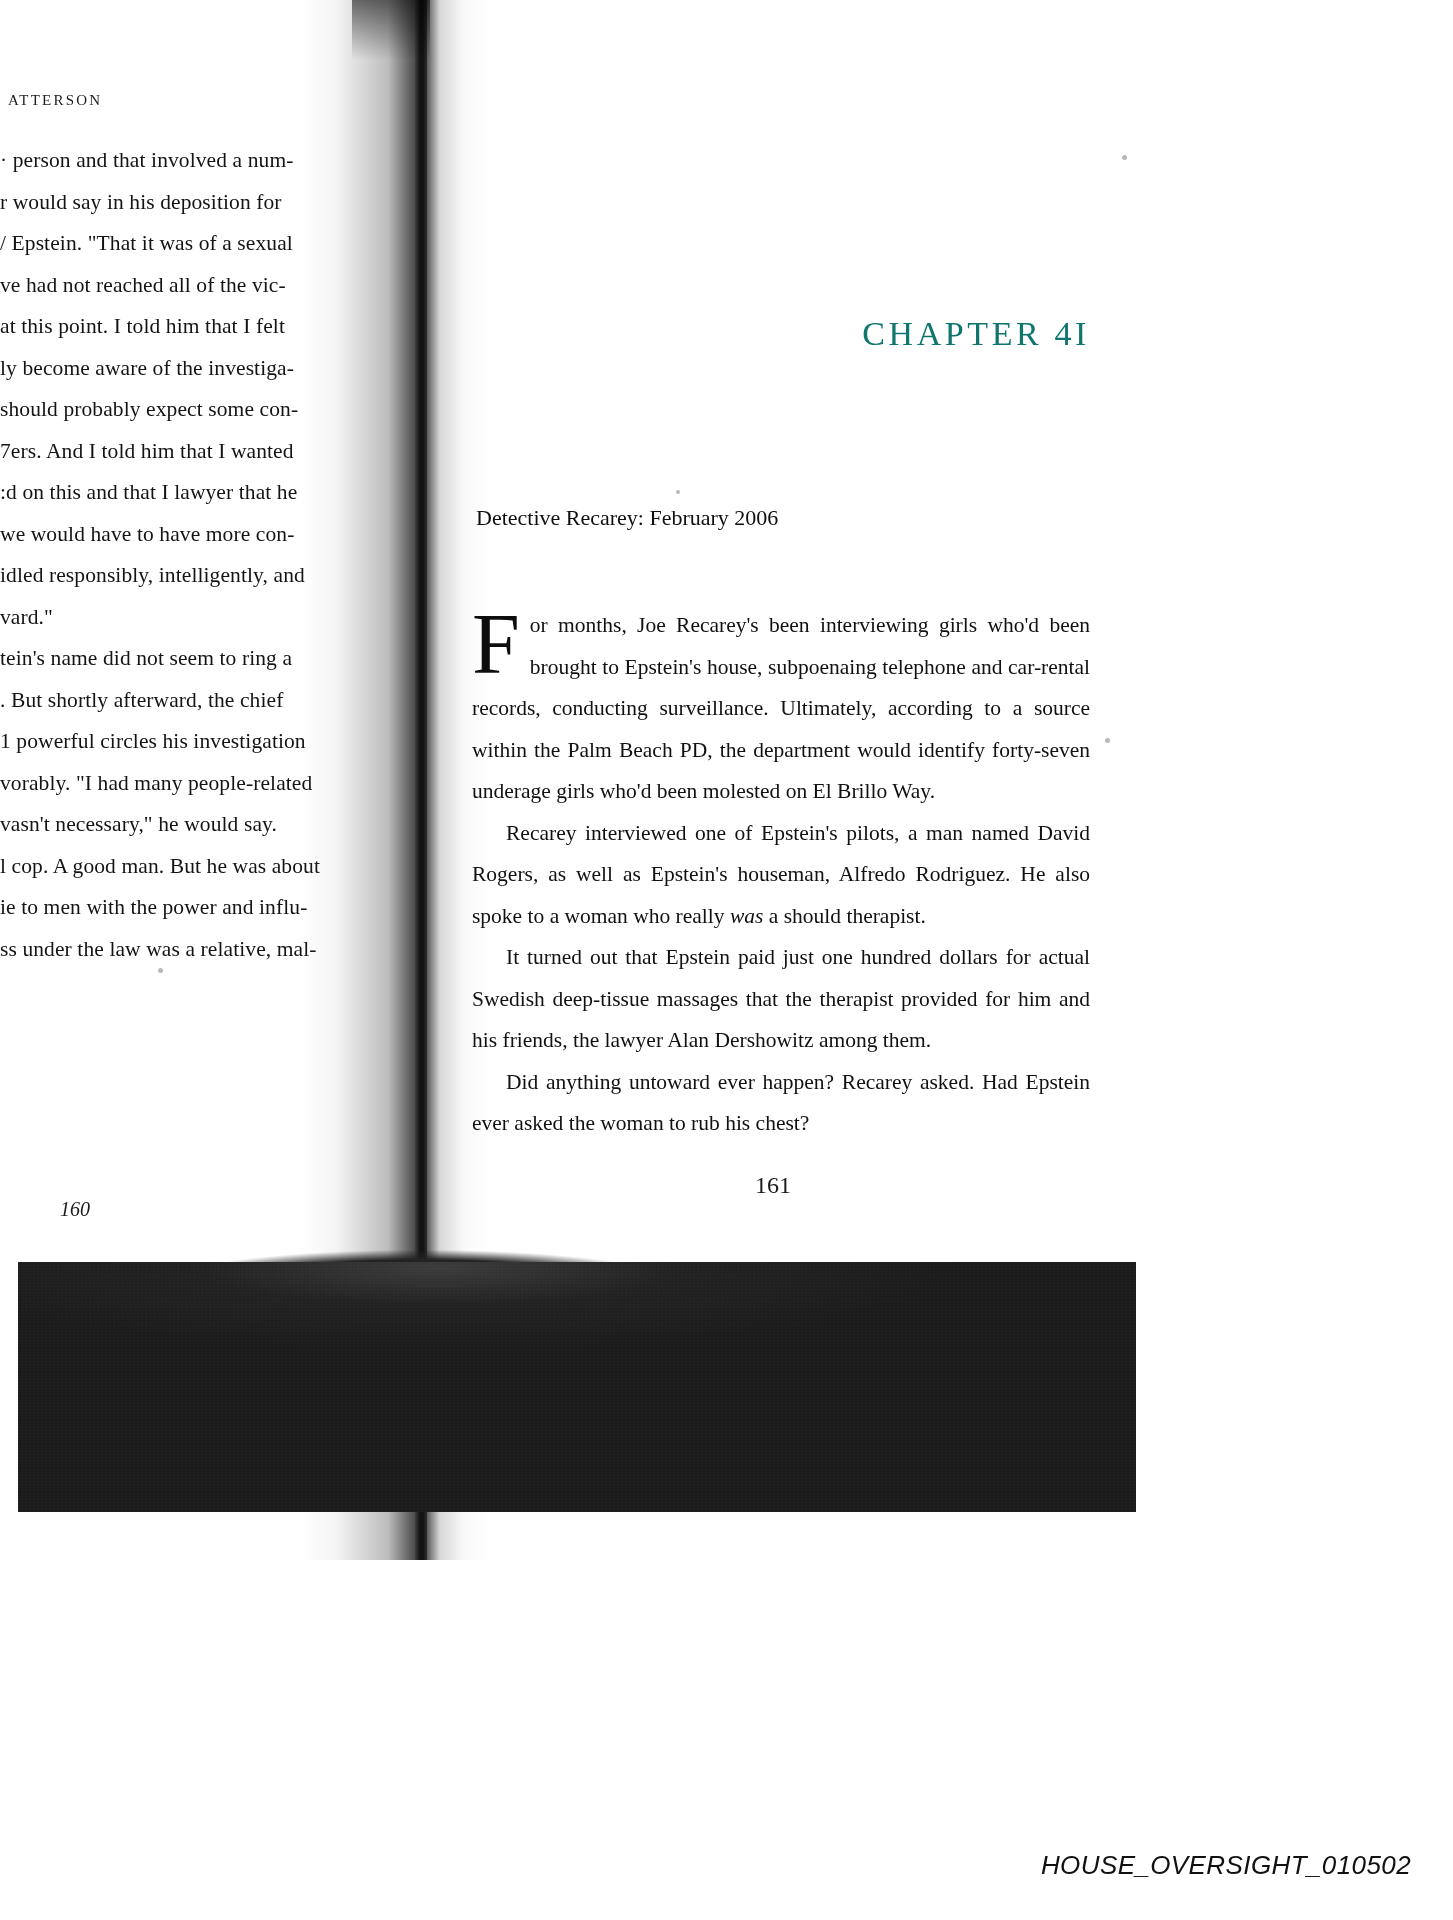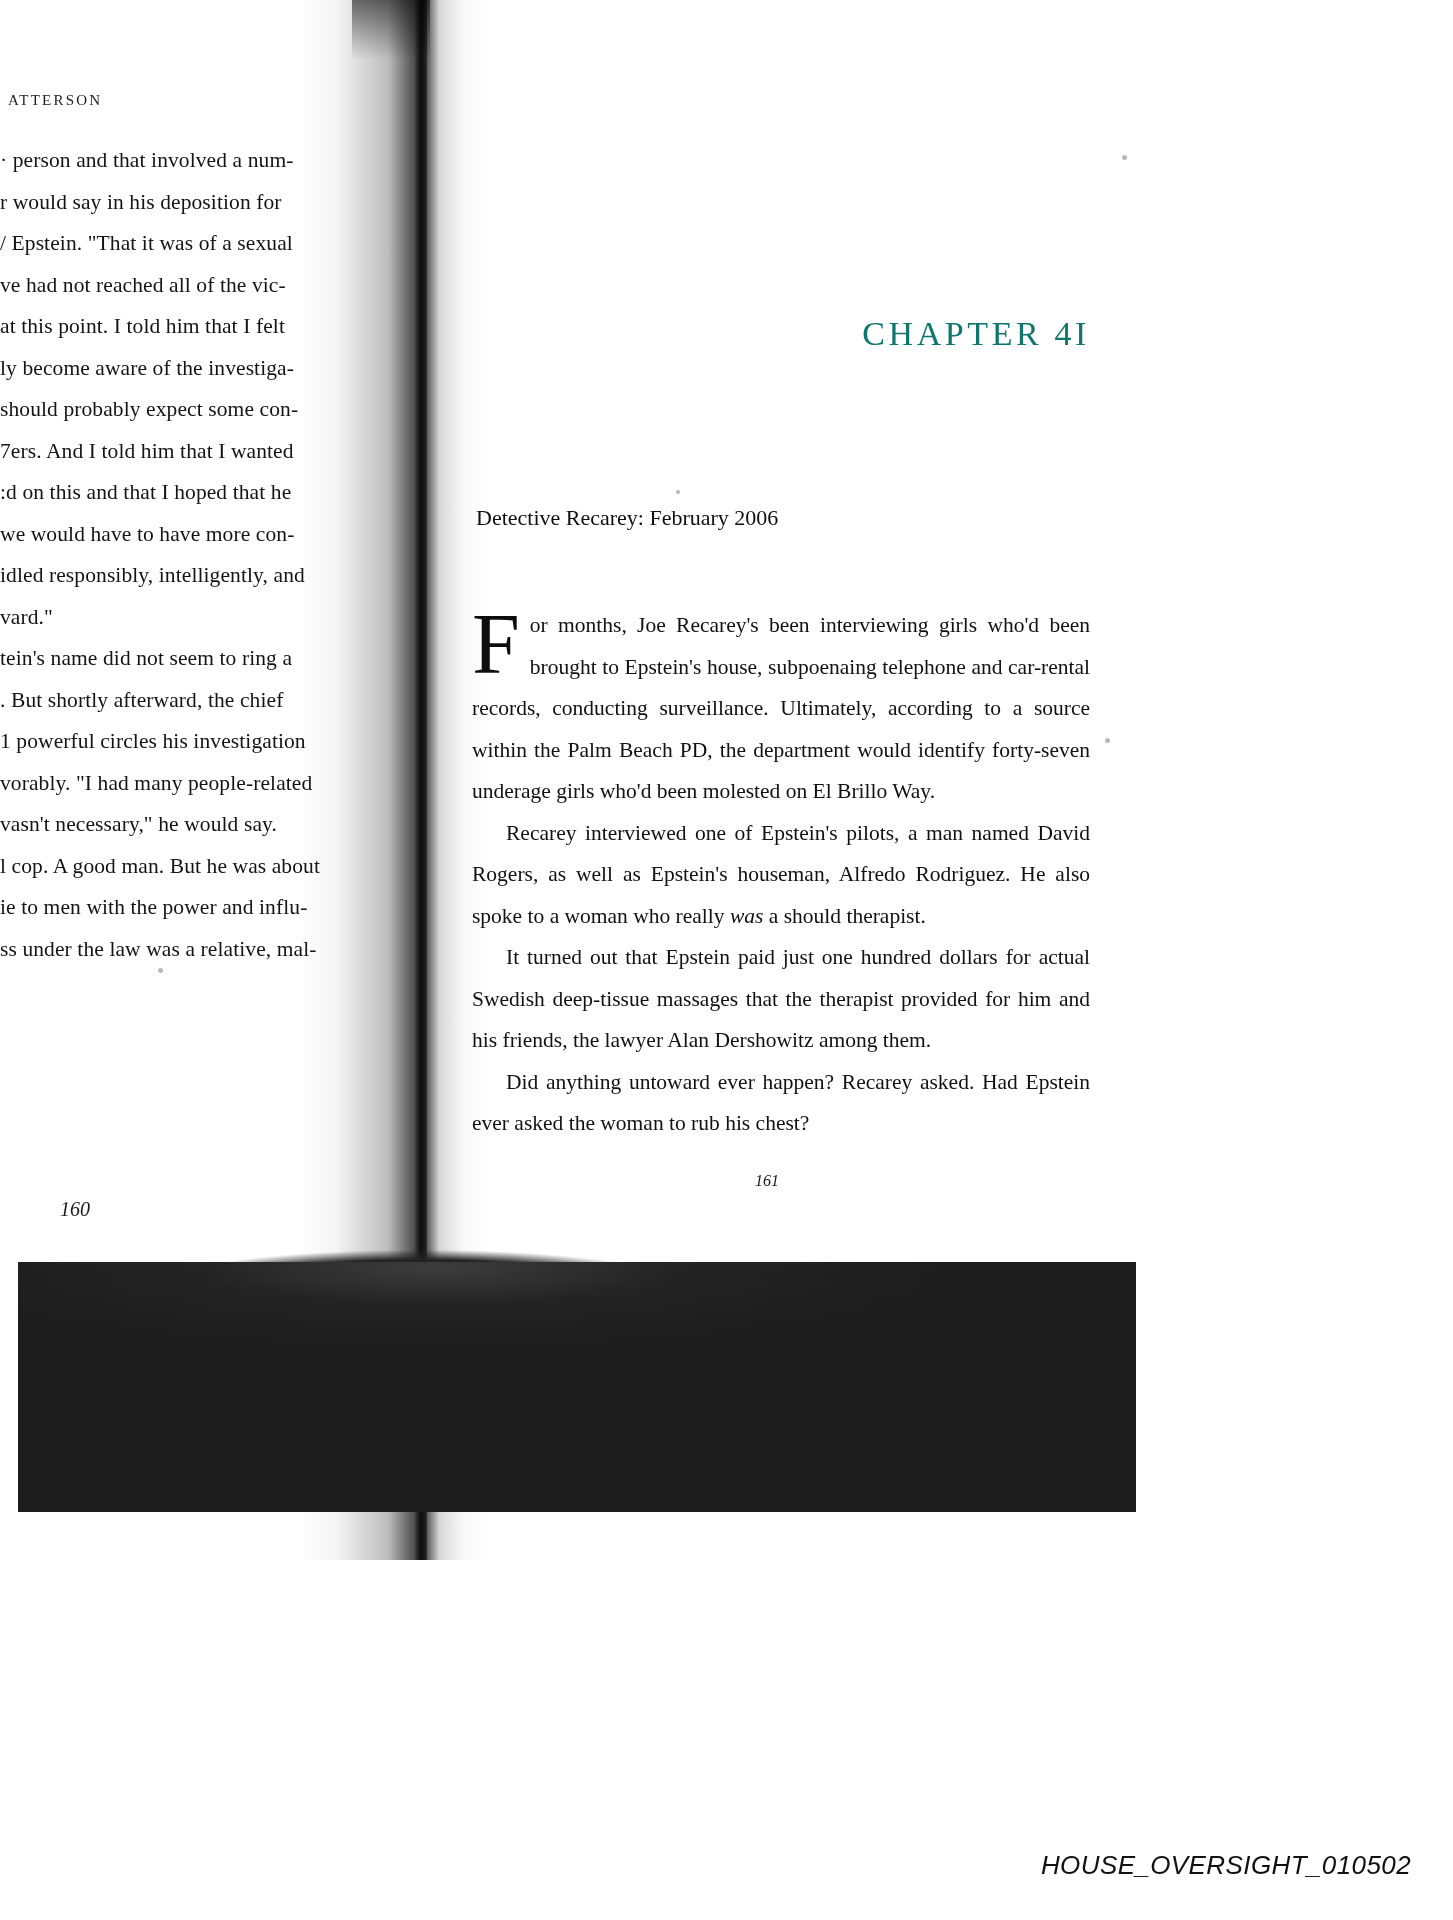--- a/index.html
+++ b/index.html
@@ -150,22 +150,21 @@
     line-height: 70px;
     padding: 4px 10px 0 0;
     font-family: "Liberation Serif", serif;
     color: #0d0d0d;
   }
   #recto-body em { font-style: italic; }
   #recto-folio {
     position: absolute;
     left: 285px;
     top: 1172px;
-    font-size: 16px;
-    font-style: italic;
+    font-size: 24px;
     color: #1a1a1a;
   }
 
   
   #scanner-bed {
     position: absolute;
     left: 18px;
     top: 1262px;
     width: 1118px;
     height: 250px;
@@ -219,21 +218,21 @@
 
     <div id="verso-body">
       <span class="ln">· person and that involved a num-</span>
       <span class="ln">r would say in his deposition for</span>
       <span class="ln">/ Epstein. "That it was of a sexual</span>
       <span class="ln">ve had not reached all of the vic-</span>
       <span class="ln">at this point. I told him that I felt</span>
       <span class="ln">ly become aware of the investiga-</span>
       <span class="ln">should probably expect some con-</span>
       <span class="ln">7ers. And I told him that I wanted</span>
-      <span class="ln">:d on this and that I hoped that he</span>
+      <span class="ln">:d on this and that I lawyer that he</span>
       <span class="ln">we would have to have more con-</span>
       <span class="ln">idled responsibly, intelligently, and</span>
       <span class="ln">vard."</span>
       <span class="ln">tein's name did not seem to ring a</span>
       <span class="ln">. But shortly afterward, the chief</span>
       <span class="ln">1 powerful circles his investigation</span>
       <span class="ln">vorably. "I had many people-related</span>
       <span class="ln">vasn't necessary," he would say.</span>
       <span class="ln">l cop. A good man. But he was about</span>
       <span class="ln">ie to men with the power and influ-</span>

